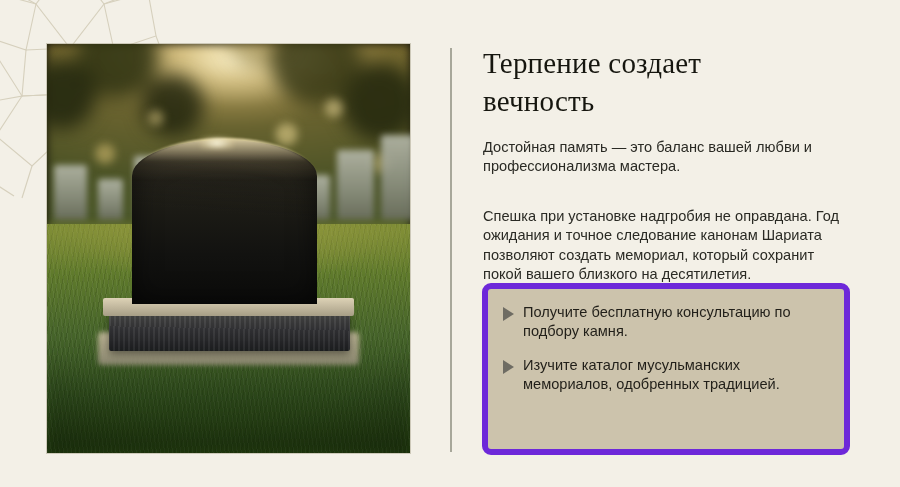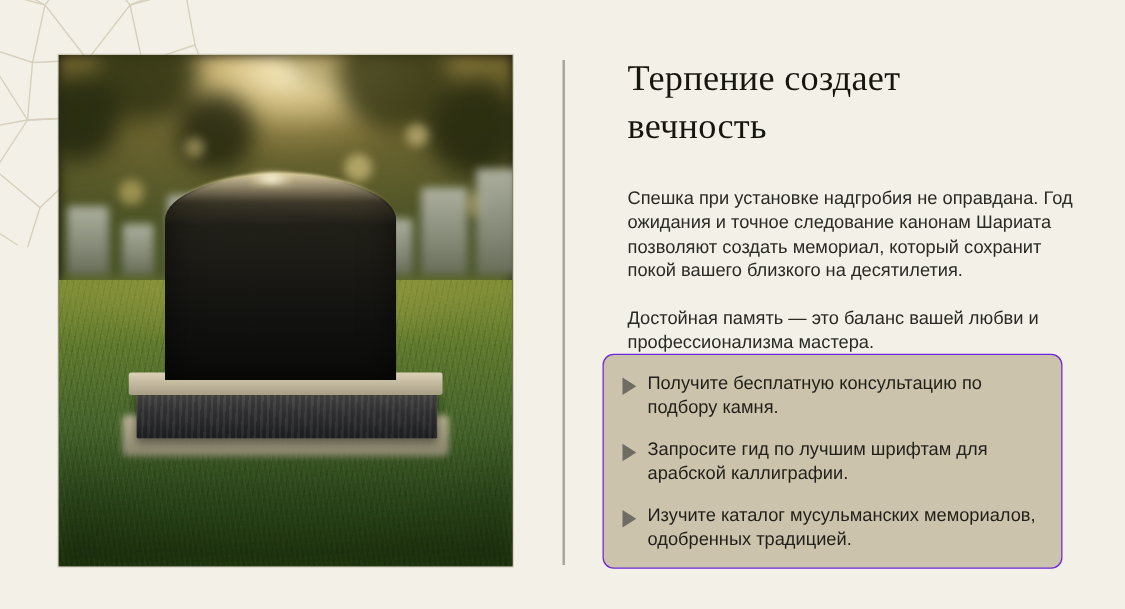--- a/index.html
+++ b/index.html
@@ -190,21 +190,21 @@
     left: 450px;
     top: 48px;
     width: 2px;
     height: 404px;
     background: #a7a79a;
   }
 
   
   .content {
     position: absolute;
-    left: 502px;
+    left: 483px;
     top: 44px;
     width: 380px;
   }
   .title {
     font-family: "Liberation Serif", "DejaVu Serif", serif;
     font-size: 29px;
     line-height: 38px;
     color: #16160f;
     font-weight: 400;
     letter-spacing: .2px;
@@ -223,21 +223,21 @@
   .para.second { margin-top: 18px; }
 
   
   .cta-box {
     position: absolute;
     left: 482px;
     top: 283px;
     width: 368px;
     height: 172px;
     background: #ccc3ac;
-    border: 1px solid #6d28d9;
+    border: 6px solid #6d28d9;
     border-radius: 9px;
     box-sizing: border-box;
     padding: 14px 18px 14px 15px;
   }
   .cta-list { margin:0; padding:0; list-style:none; }
   .cta-item {
     display: flex;
     align-items: flex-start;
     gap: 9px;
     margin-bottom: 14px;
@@ -312,34 +312,30 @@
       <div class="ph-stone"></div>
       <div class="ph-grass-blur-bot"></div>
       <div class="ph-vignette"></div>
     </div>
   </div>
 
   <div class="divider"></div>
 
   <div class="content">
     <h1 class="title">Терпение создает вечность</h1>
+    <p class="para second">Достойная память — это баланс вашей любви и профессионализма мастера.</p>
     <p class="para first">Спешка при установке надгробия не оправдана. Год ожидания и точное следование канонам Шариата позволяют создать мемориал, который сохранит покой вашего близкого на десятилетия.</p>
-    <p class="para second">Достойная память — это баланс вашей любви и профессионализма мастера.</p>
   </div>
 
   <div class="cta-box">
     <ul class="cta-list">
       <li class="cta-item">
         <span class="cta-marker"></span>
         <span class="cta-text">Получите бесплатную консультацию по подбору камня.</span>
       </li>
       <li class="cta-item">
         <span class="cta-marker"></span>
-        <span class="cta-text">Запросите гид по лучшим шрифтам для арабской каллиграфии.</span>
-      </li>
-      <li class="cta-item">
-        <span class="cta-marker"></span>
         <span class="cta-text">Изучите каталог мусульманских мемориалов, одобренных традицией.</span>
       </li>
     </ul>
   </div>
 
 </div>
 
 </body></html>

